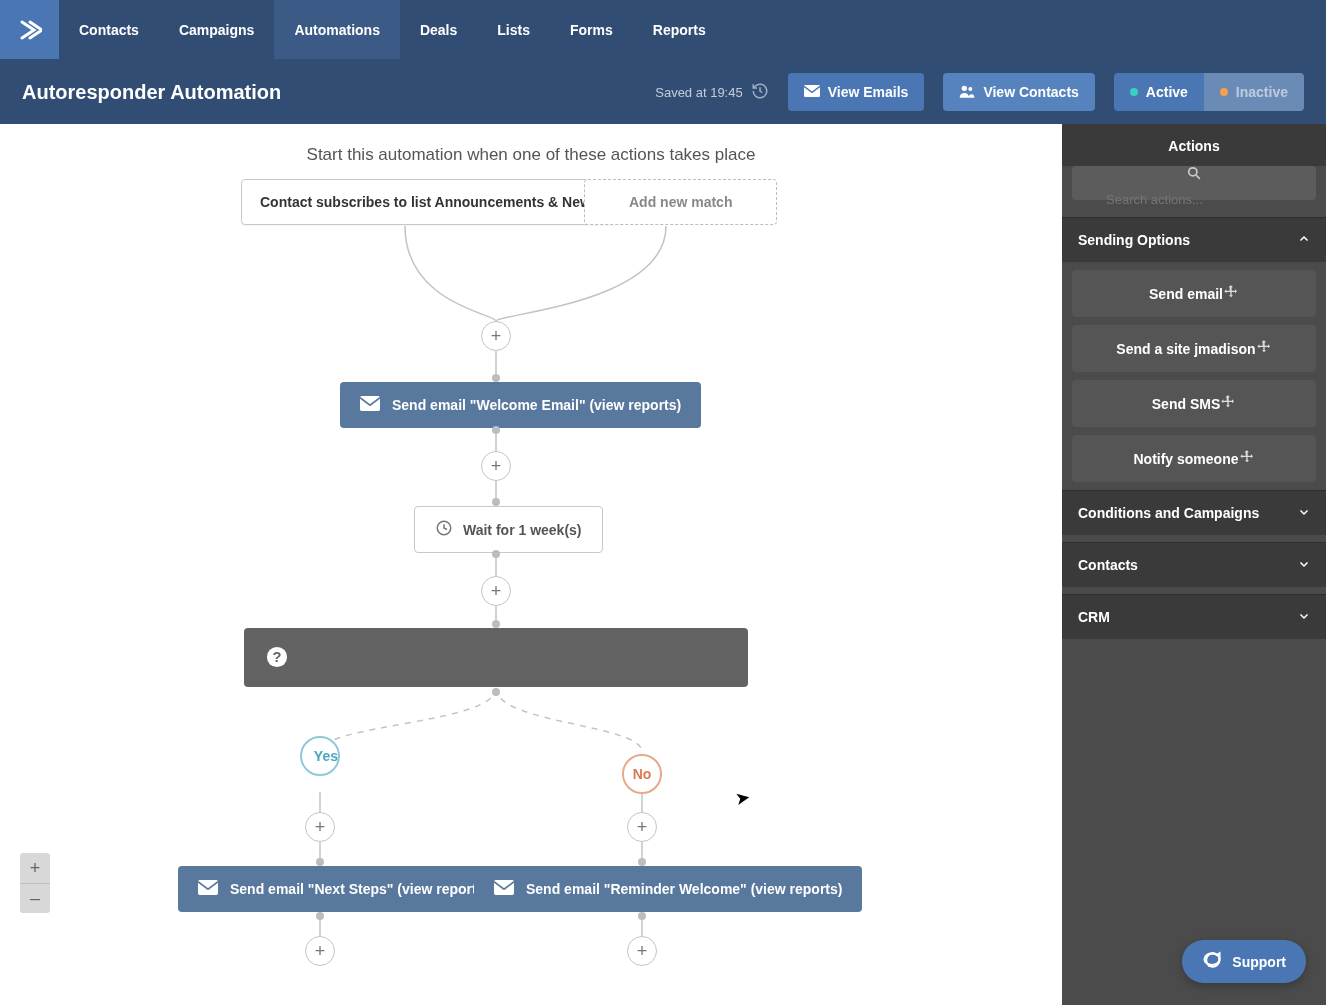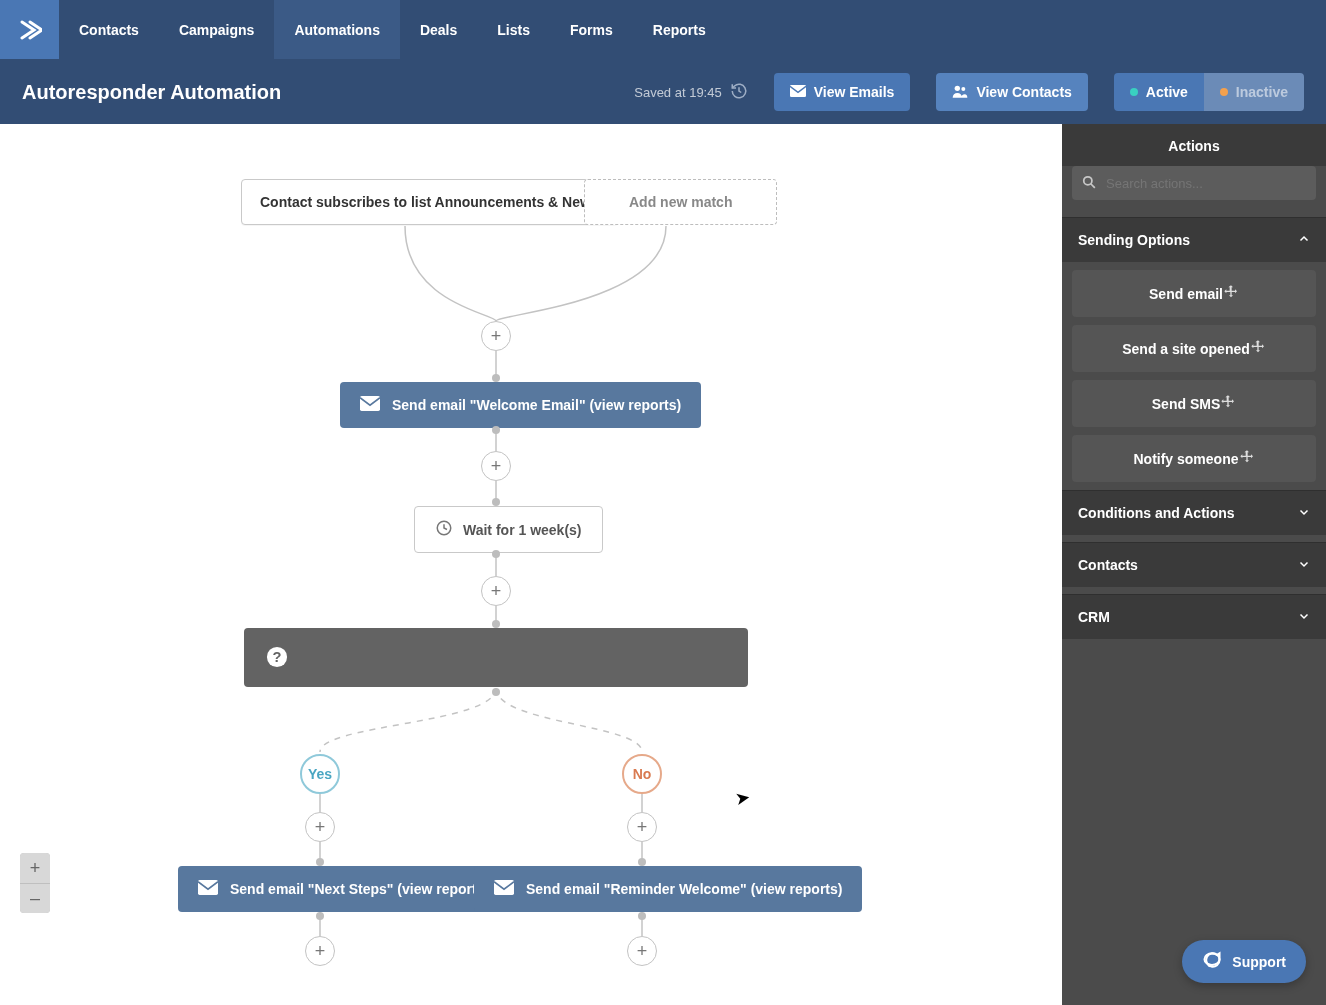--- a/index.html
+++ b/index.html
@@ -66,21 +66,21 @@
   .caret-down { font-size: 10px; opacity:.85; }
 
   
   .subheader {
     height: 65px;
     background: var(--blue-dark);
     border-top: 1px solid rgba(255,255,255,.0);
     display: flex; align-items: center;
     padding: 0 22px;
     color: #fff;
-    gap: 26px;
+    gap: 19px;
   }
   .page-title { font-size: 20px; font-weight: 600; }
   .saved { margin-left:auto; font-size: 13px; opacity:.7; display:flex; align-items:center; gap:8px; }
   .btn {
     height: 38px;
     border-radius: 4px;
     display:flex; align-items:center; gap:8px;
     padding: 0 16px;
     font-weight: 600; font-size: 14px;
     cursor:pointer;
@@ -111,20 +111,21 @@
     flex:1; position:relative; background: var(--canvas-bg);
     overflow:hidden;
   }
   .actions-panel { width: 264px; background: var(--gray-panel); color:#fff; display:flex; flex-direction:column; }
   .panel-title { text-align:center; font-weight:600; padding:14px 0 12px; background: var(--gray-panel-dark); }
   .panel-search {
     margin: 0 10px 10px;
     background: #5c5c5c; border-radius:4px;
     height:34px; display:flex; align-items:center; padding:0 10px; gap:8px;
     color: #c7c7c7;
+    flex-direction: column;
   }
   .panel-search input {
     flex:1; background:transparent; border:none; outline:none;
     color:#eee; font-size:13px;
   }
   .section-head {
     background: var(--gray-panel-dark);
     padding: 14px 16px;
     font-weight:700;
     display:flex; align-items:center; justify-content:space-between;
@@ -309,20 +310,21 @@
       <path d="M496 564 C496 600, 642 600, 642 628" stroke="#c3c3c3" stroke-width="1.5" fill="none" stroke-dasharray="6 6"></path>
 
       <line x1="320" y1="668" x2="320" y2="688" stroke="#c3c3c3" stroke-width="1.5"></line>
       <line x1="642" y1="668" x2="642" y2="688" stroke="#c3c3c3" stroke-width="1.5"></line>
       <line x1="320" y1="718" x2="320" y2="740" stroke="#c3c3c3" stroke-width="1.5"></line>
       <line x1="642" y1="718" x2="642" y2="740" stroke="#c3c3c3" stroke-width="1.5"></line>
       <line x1="320" y1="788" x2="320" y2="812" stroke="#c3c3c3" stroke-width="1.5"></line>
       <line x1="642" y1="788" x2="642" y2="812" stroke="#c3c3c3" stroke-width="1.5"></line>
     </svg>
 
+    <div class="start-prompt">Start this automation when one of these actions takes place</div>
 
     <div class="node start-box" style="left:241px; top:55px;">
       <span>Contact subscribes to list Announcements &amp; News</span>
     </div>
     <div class="node start-add" style="left:584px; top:55px;">
       <span>Add new match</span>
     </div>
 
     <div class="plus" style="left:481px; top:197px;">+</div>
 
@@ -358,21 +360,21 @@
     <div class="node cond-node" style="left:244px; top:504px; width:504px;">
       <span style="margin-top:2px;">
         <svg width="22" height="22" viewBox="0 0 24 24">
             <circle cx="12" cy="12" r="11" fill="#fff"></circle>
             <text x="12" y="17" text-anchor="middle" font-size="16" font-weight="bold" fill="#636363">?</text>
           </svg>
       </span>
     </div>
     <div class="conn-dot" style="left:492px; top:564px;"></div>
 
-    <div class="yn yes" style="left:300px; top:630px;">
+    <div class="yn yes" style="left:300px; top:612px;justify-content:flex-end;">
       <span>Yes</span>
     </div>
     <div class="yn no" style="left:622px; top:630px;">
       <span>No</span>
     </div>
 
     <div class="plus" style="left:305px; top:688px;">+</div>
     <div class="plus" style="left:627px; top:688px;">+</div>
 
     <div class="conn-dot" style="left:316px; top:734px;"></div>
@@ -428,39 +430,39 @@
               <polyline points="5 15 12 8 19 15"></polyline>
             </svg></span>
         </div>
         <div class="action-item">
           <span>Send email</span>
           <span class="drag-icon"><svg width="16" height="16" viewBox="0 0 24 24" fill="#fff">
               <path d="M12 2l3 3h-2v5h5V8l3 3-3 3v-2h-5v5h2l-3 3-3-3h2v-5H5v2l-3-3 3-3v2h5V5H8z"></path>
             </svg></span>
         </div>
         <div class="action-item">
-          <span>Send a site opened</span>
+          <span>Send a site jmadison</span>
           <span class="drag-icon"><svg width="16" height="16" viewBox="0 0 24 24" fill="#fff">
               <path d="M12 2l3 3h-2v5h5V8l3 3-3 3v-2h-5v5h2l-3 3-3-3h2v-5H5v2l-3-3 3-3v2h5V5H8z"></path>
             </svg></span>
         </div>
         <div class="action-item">
           <span>Send SMS</span>
           <span class="drag-icon"><svg width="16" height="16" viewBox="0 0 24 24" fill="#fff">
               <path d="M12 2l3 3h-2v5h5V8l3 3-3 3v-2h-5v5h2l-3 3-3-3h2v-5H5v2l-3-3 3-3v2h5V5H8z"></path>
             </svg></span>
         </div>
         <div class="action-item">
           <span>Notify someone</span>
           <span class="drag-icon"><svg width="16" height="16" viewBox="0 0 24 24" fill="#fff">
               <path d="M12 2l3 3h-2v5h5V8l3 3-3 3v-2h-5v5h2l-3 3-3-3h2v-5H5v2l-3-3 3-3v2h5V5H8z"></path>
             </svg></span>
         </div>
         <div class="section-head">
-          <span>Conditions and Actions</span>
+          <span>Conditions and Campaigns</span>
           <span><svg width="12" height="12" viewBox="0 0 24 24" fill="none" stroke="#fff" stroke-width="3">
               <polyline points="5 9 12 16 19 9"></polyline>
             </svg></span>
         </div>
         <div class="section-head">
           <span>Contacts</span>
           <span><svg width="12" height="12" viewBox="0 0 24 24" fill="none" stroke="#fff" stroke-width="3">
               <polyline points="5 9 12 16 19 9"></polyline>
             </svg></span>
         </div>

